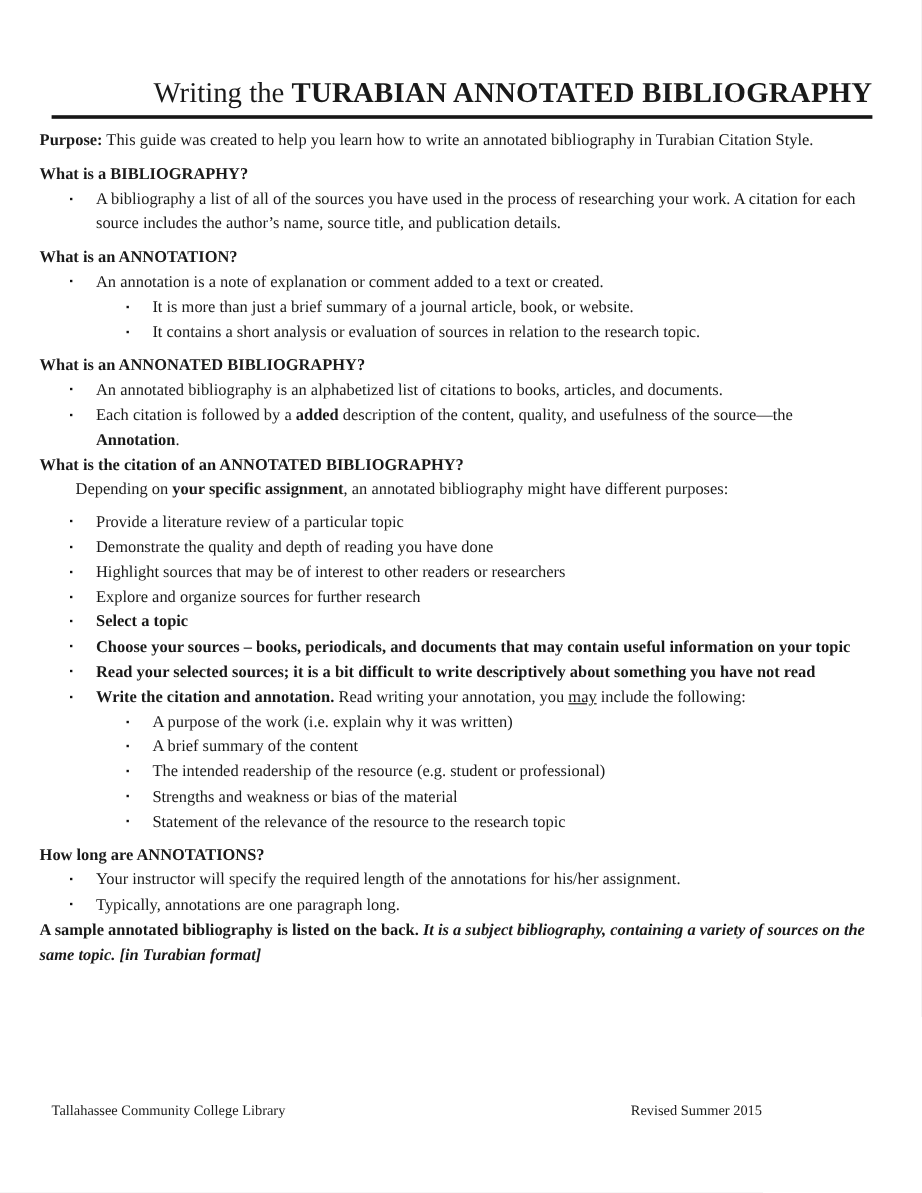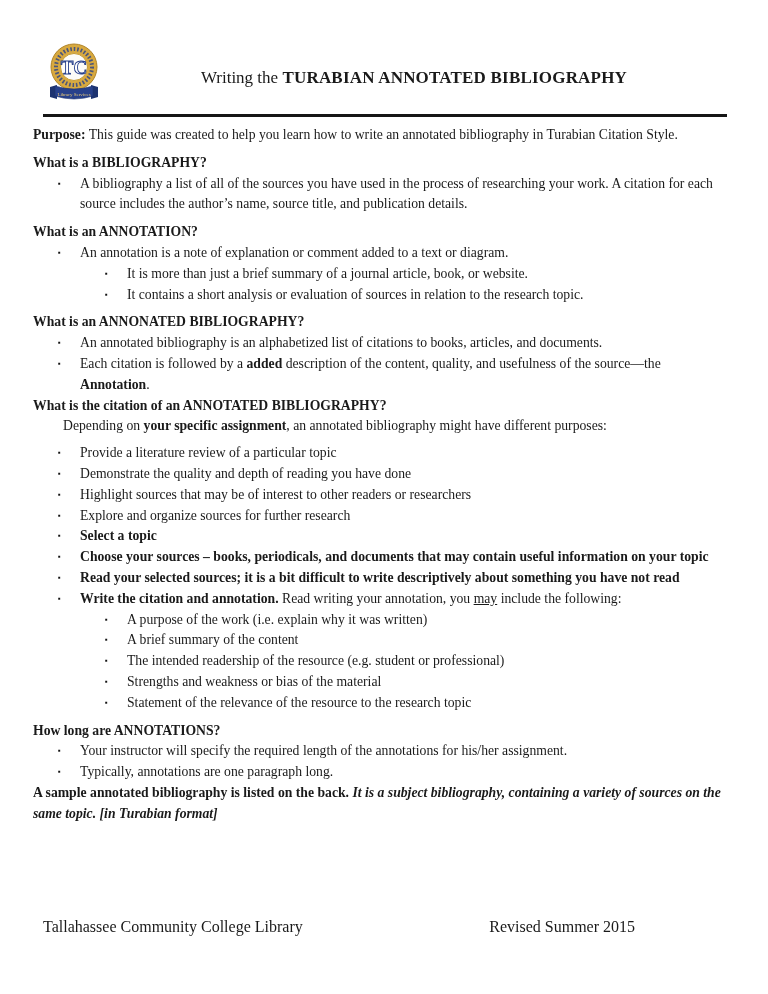--- a/index.html
+++ b/index.html
@@ -5,81 +5,69 @@
   html,body{margin:0;padding:0;background:#e8e8e8;}
   .page{
     width:768px;height:994px;position:relative;margin:0 auto;
     background:#ffffff;color:#1a1a1a;
     font-family:"Liberation Serif","DejaVu Serif",serif;
     overflow:hidden;
   }
   
   .header{display:flex;align-items:flex-start;padding:42px 41px 0 43px;}
   .logo{flex:0 0 54px;width:54px;margin-left:4px;}
-  .titlewrap{flex:1;text-align:center;padding-top:24px;font-size:17px;line-height:24px;white-space:nowrap;}
+  .titlewrap{flex:1;text-align:right;padding-top:24px;font-size:24px;line-height:24px;white-space:nowrap;}
   .title-main{font-weight:bold;letter-spacing:.2px;}
   .rule{height:3px;background:#161616;margin:6px 41px 0 43px;}
   
   .content{padding:8px 41px 0 33px;font-size:13.7px;line-height:20.8px;}
   .h{font-weight:bold;margin-top:7px;}
   .h.tight{margin-top:0;}
   .li{display:flex;}
   .l1{padding-left:25px;}
   .l2{padding-left:72px;}
   .mk{flex:0 0 22px;font-size:8px;line-height:20.8px;color:#111;}
   .tx{flex:1;}
   .bold{font-weight:bold;}
   .und{text-decoration:underline;}
   .indent{padding-left:30px;}
   .gap-top{margin-top:6px;}
   .closing{font-weight:bold;}
   .closing .it{font-style:italic;}
   
-  .footer{position:absolute;left:43px;right:41px;top:918px;display:flex;justify-content:space-between;font-size:16px;align-items:center;}
+  .footer{position:absolute;left:43px;right:41px;top:918px;display:flex;justify-content:space-between;font-size:12px;align-items:center;}
   .footer .fright{margin-right:92px;}
 </style>
 </head>
 <body>
 
 <div class="page">
 
   <div class="header">
-    <div class="logo">
-      <svg width="54" height="62" viewBox="0 0 54 62">
-        <circle cx="27" cy="25" r="23" fill="#d8a93f" stroke="#b08428" stroke-width="1"></circle>
-        <circle cx="27" cy="25" r="18" fill="none" stroke="#27408b" stroke-width="4" stroke-dasharray="1.6 1.9" opacity="0.8"></circle>
-        <circle cx="27" cy="25" r="13.5" fill="#fdfcf8" stroke="#c49a33" stroke-width="1"></circle>
-        <text x="27" y="32" text-anchor="middle" font-family="'Liberation Serif',serif" font-weight="bold" font-size="19" fill="#ffffff" stroke="#27408b" stroke-width="0.9">TC</text>
-        <path d="M3,45 L10,43 L10,57 L3,55 Z" fill="#1d3370"></path>
-        <path d="M51,45 L44,43 L44,57 L51,55 Z" fill="#1d3370"></path>
-        <path d="M8,44 Q27,50 46,44 L46,54 Q27,60 8,54 Z" fill="#27408b" stroke="#1d3370" stroke-width="0.6"></path>
-        <text x="27" y="53.5" text-anchor="middle" font-family="'Liberation Serif',serif" font-size="5" fill="#e8c977"><tspan id="logo-banner-tspan">Library Services</tspan></text>
-      </svg>
-    </div>
     <div class="titlewrap"><span>Writing the </span><span class="title-main">TURABIAN ANNOTATED BIBLIOGRAPHY</span>
     </div>
   </div>
 
   <div class="rule"></div>
 
   <div class="content">
 
     <div><span class="bold">Purpose:</span><span> This guide was created to help you learn how to write an annotated bibliography in Turabian Citation Style.</span>
     </div>
 
     <div class="h">What is a BIBLIOGRAPHY?</div>
     <div class="li l1">
       <span class="mk">▪</span>
       <span class="tx">A bibliography a list of all of the sources you have used in the process of researching your work. A citation for each source includes the author’s name, source title, and publication details.</span>
     </div>
 
     <div class="h">What is an ANNOTATION?</div>
     <div class="li l1">
       <span class="mk">▪</span>
-      <span class="tx">An annotation is a note of explanation or comment added to a text or diagram.</span>
+      <span class="tx">An annotation is a note of explanation or comment added to a text or created.</span>
     </div>
     <div class="li l2">
       <span class="mk">▪</span>
       <span class="tx">It is more than just a brief summary of a journal article, book, or website.</span>
     </div>
     <div class="li l2">
       <span class="mk">▪</span>
       <span class="tx">It contains a short analysis or evaluation of sources in relation to the research topic.</span>
     </div>
 

